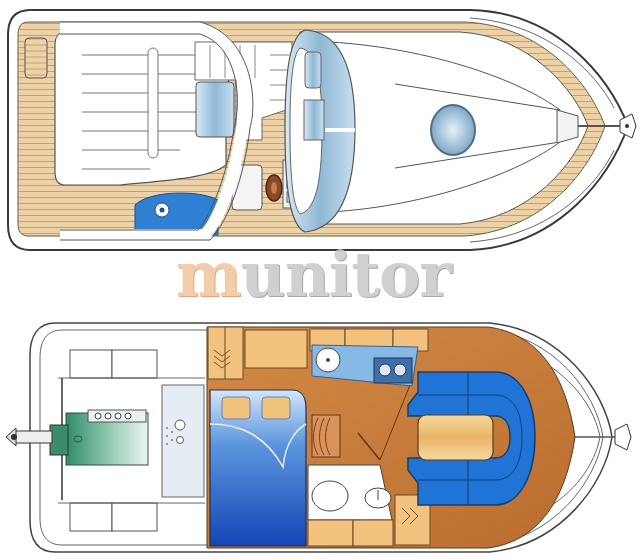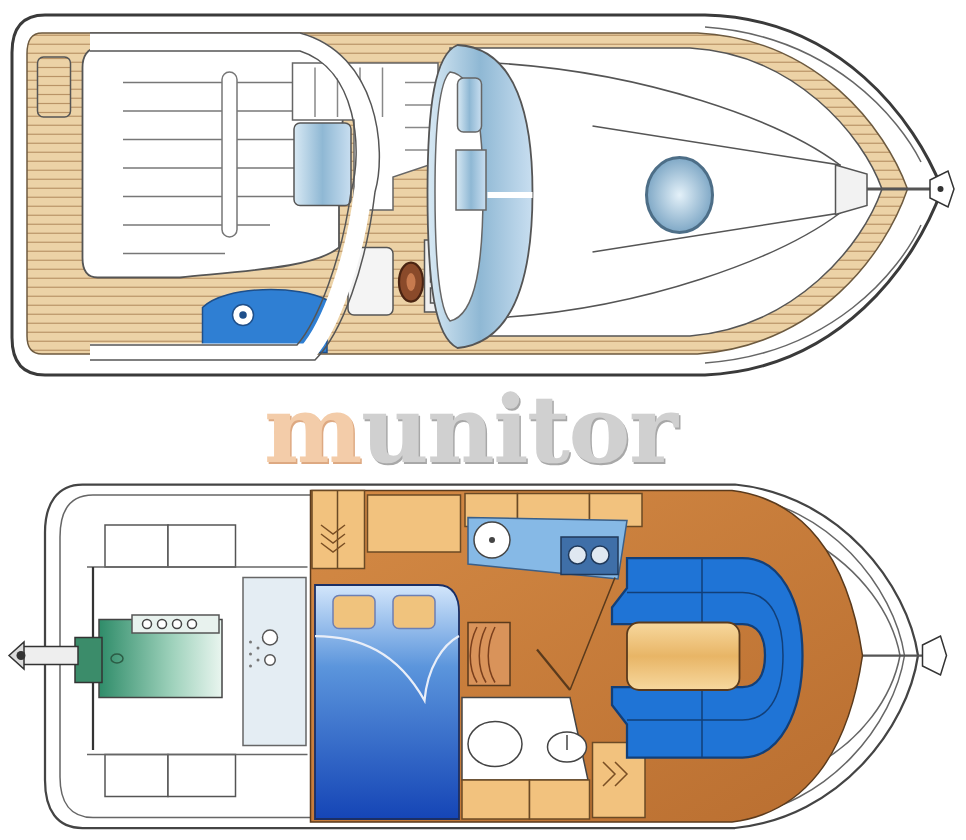--- a/index.html
+++ b/index.html
@@ -1,18 +1,18 @@
 <!DOCTYPE html>
 <html><head>
 <meta charset="utf-8">
 <style>
   html,body{margin:0;padding:0;background:#ffffff;}
   body{width:644px;height:560px;overflow:hidden;position:relative;font-family:"Liberation Sans",sans-serif;}
   .layer{position:absolute;left:0;top:0;}
-  .watermark{position:absolute;left:176px;top:256px;width:345px;height:62px;
+  .watermark{position:absolute;left:176px;top:244px;width:345px;height:62px;
     font-family:"DejaVu Serif","Liberation Serif",serif;font-weight:bold;font-size:62px;line-height:62px;
     letter-spacing:-1px;color:#c8c8c8;opacity:0.85;text-shadow:1px 1px 0 #9a9a9a;}
   .watermark .wm-first{color:#f2c49b;text-shadow:1px 1px 0 #d89b6d;}
 </style>
 </head>
 <body>
 
 <svg class="layer" width="644" height="560" viewBox="0 0 644 560" xmlns="http://www.w3.org/2000/svg">
   <defs>
     <pattern id="teak" width="6" height="6" patternUnits="userSpaceOnUse">

